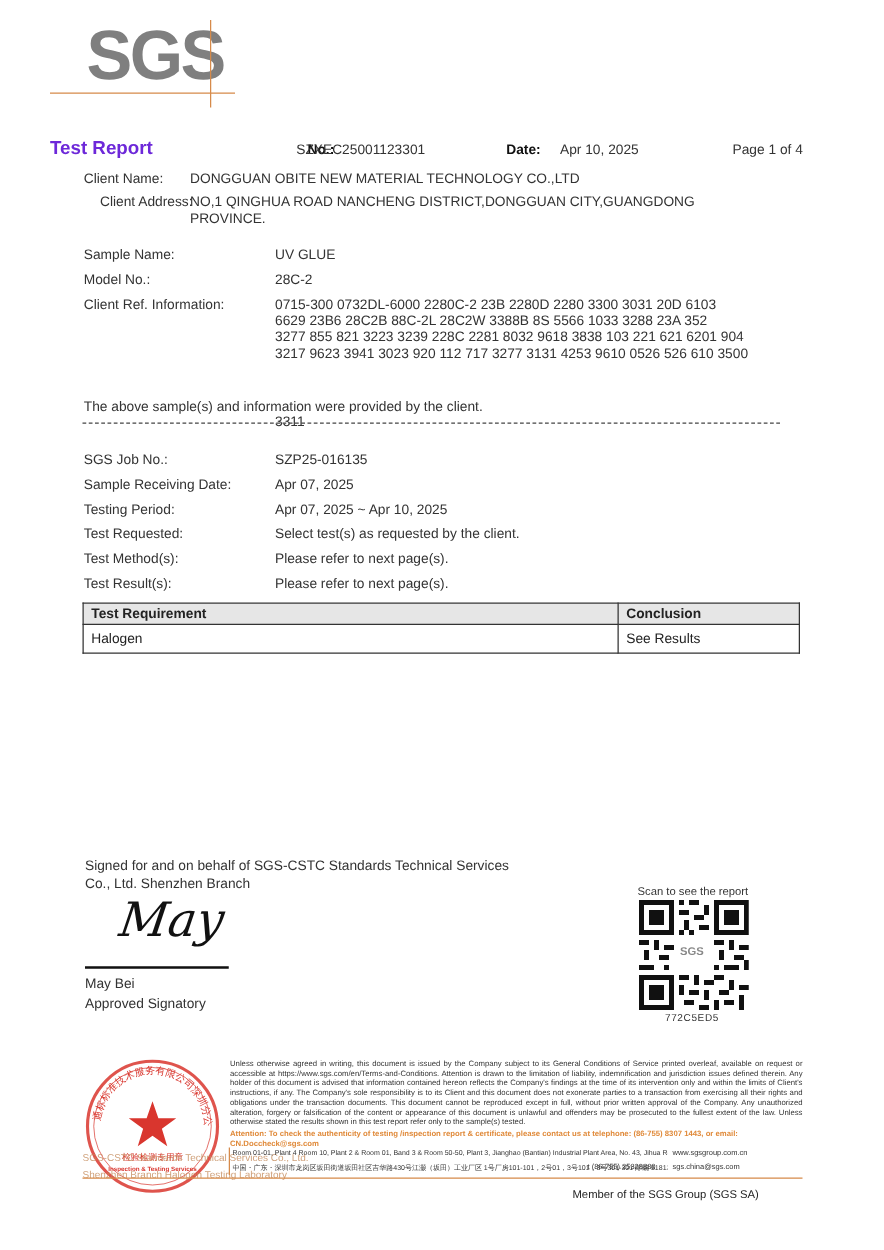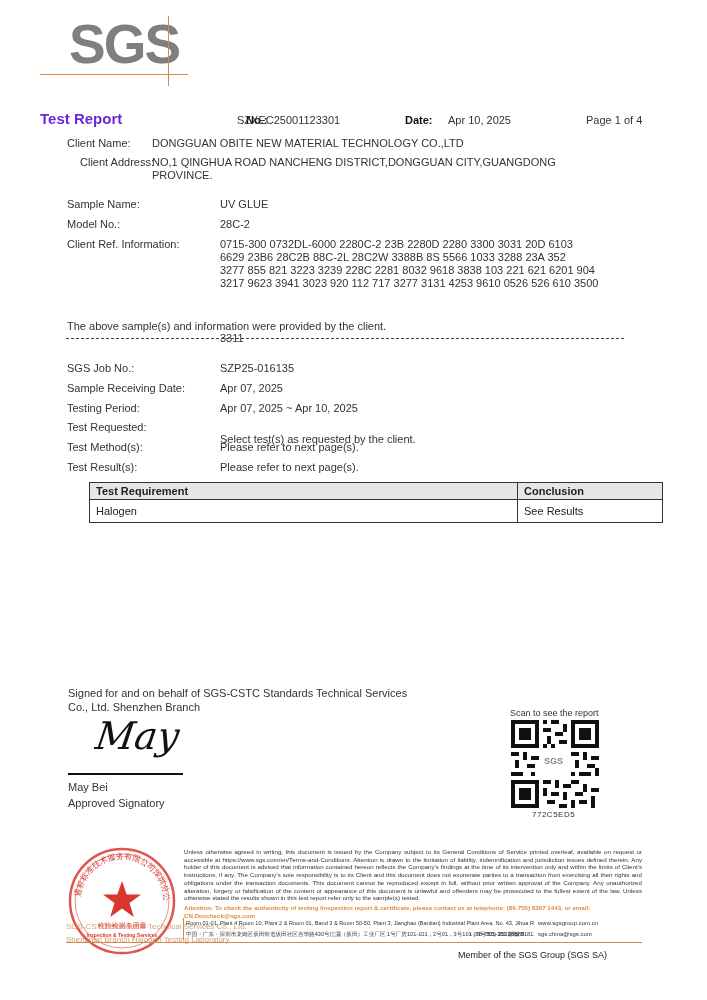--- a/index.html
+++ b/index.html
@@ -12,21 +12,21 @@
   .logo-hline { left: 40px; top: 74px; width: 148px; height: 1px; background: #d68a4a; }
   .logo-vline { left: 168px; top: 16px; width: 1px; height: 70px; background: #d68a4a; }
 
   .title { left: 40px; top: 110px; font-size: 15px; font-weight: bold; color: #6d28d9; }
   .hdr-lbl { font-size: 11px; font-weight: bold; color: #111; }
   .hdr-val { font-size: 11px; color: #333; }
   .txt { font-size: 11px; color: #333; line-height: 13px; }
 
   .dash-line { left: 66px; top: 338px; width: 558px; height: 0; border-top: 1px dashed #444; }
 
-  table.req { position: absolute; left: 66px; top: 482px; width: 574px; border-collapse: collapse; font-size: 11px; margin-left: 23px; }
+  table.req { position: absolute; left: 66px; top: 482px; width: 574px; border-collapse: collapse; font-size: 11px; }
   table.req th, table.req td { border: 1px solid #333; padding: 2px 6px; color: #222; }
   table.req th { background: #e6e6e6; font-weight: bold; text-align: left; height: 11px; }
   table.req th.c, table.req td.c { width: 132px; }
   table.req td { height: 18px; }
 
   .sig-line { left: 68px; top: 773px; width: 115px; height: 2px; background: #111; }
   .signature { left: 96px; top: 714px; font-family: "DejaVu Serif", serif; font-style: italic; font-size: 38px; color: #111; transform: skewX(-8deg); }
 
   .qr-cap { left: 510px; top: 708px; font-size: 9px; color: #333; }
   .qr { left: 511px; top: 720px; width: 88px; height: 88px; }
@@ -80,21 +80,21 @@
 <div class="abs txt" style="left:67px;top:320px;">The above sample(s) and information were provided by the client.</div>
 <div class="abs dash-line"></div>
 
 <div class="abs txt" style="left:67px;top:362px;">SGS Job No.:</div>
 <div class="abs txt" style="left:220px;top:362px;">SZP25-016135</div>
 <div class="abs txt" style="left:67px;top:382px;">Sample Receiving Date:</div>
 <div class="abs txt" style="left:220px;top:382px;">Apr 07, 2025</div>
 <div class="abs txt" style="left:67px;top:402px;">Testing Period:</div>
 <div class="abs txt" style="left:220px;top:402px;">Apr 07, 2025 ~ Apr 10, 2025</div>
 <div class="abs txt" style="left:67px;top:421px;">Test Requested:</div>
-<div class="abs txt" style="left:220px;top:421px;margin-top:12px;">Select test(s) as requested by the client.</div>
+<div class="abs txt" style="left:220px;top:421px;">Select test(s) as requested by the client.</div>
 <div class="abs txt" style="left:67px;top:441px;">Test Method(s):</div>
 <div class="abs txt" style="left:220px;top:441px;">Please refer to next page(s).</div>
 <div class="abs txt" style="left:67px;top:461px;">Test Result(s):</div>
 <div class="abs txt" style="left:220px;top:461px;">Please refer to next page(s).</div>
 
 <table class="req">
   <thead>
     <tr>
       <th>Test Requirement</th>
       <th class="c">Conclusion</th>

